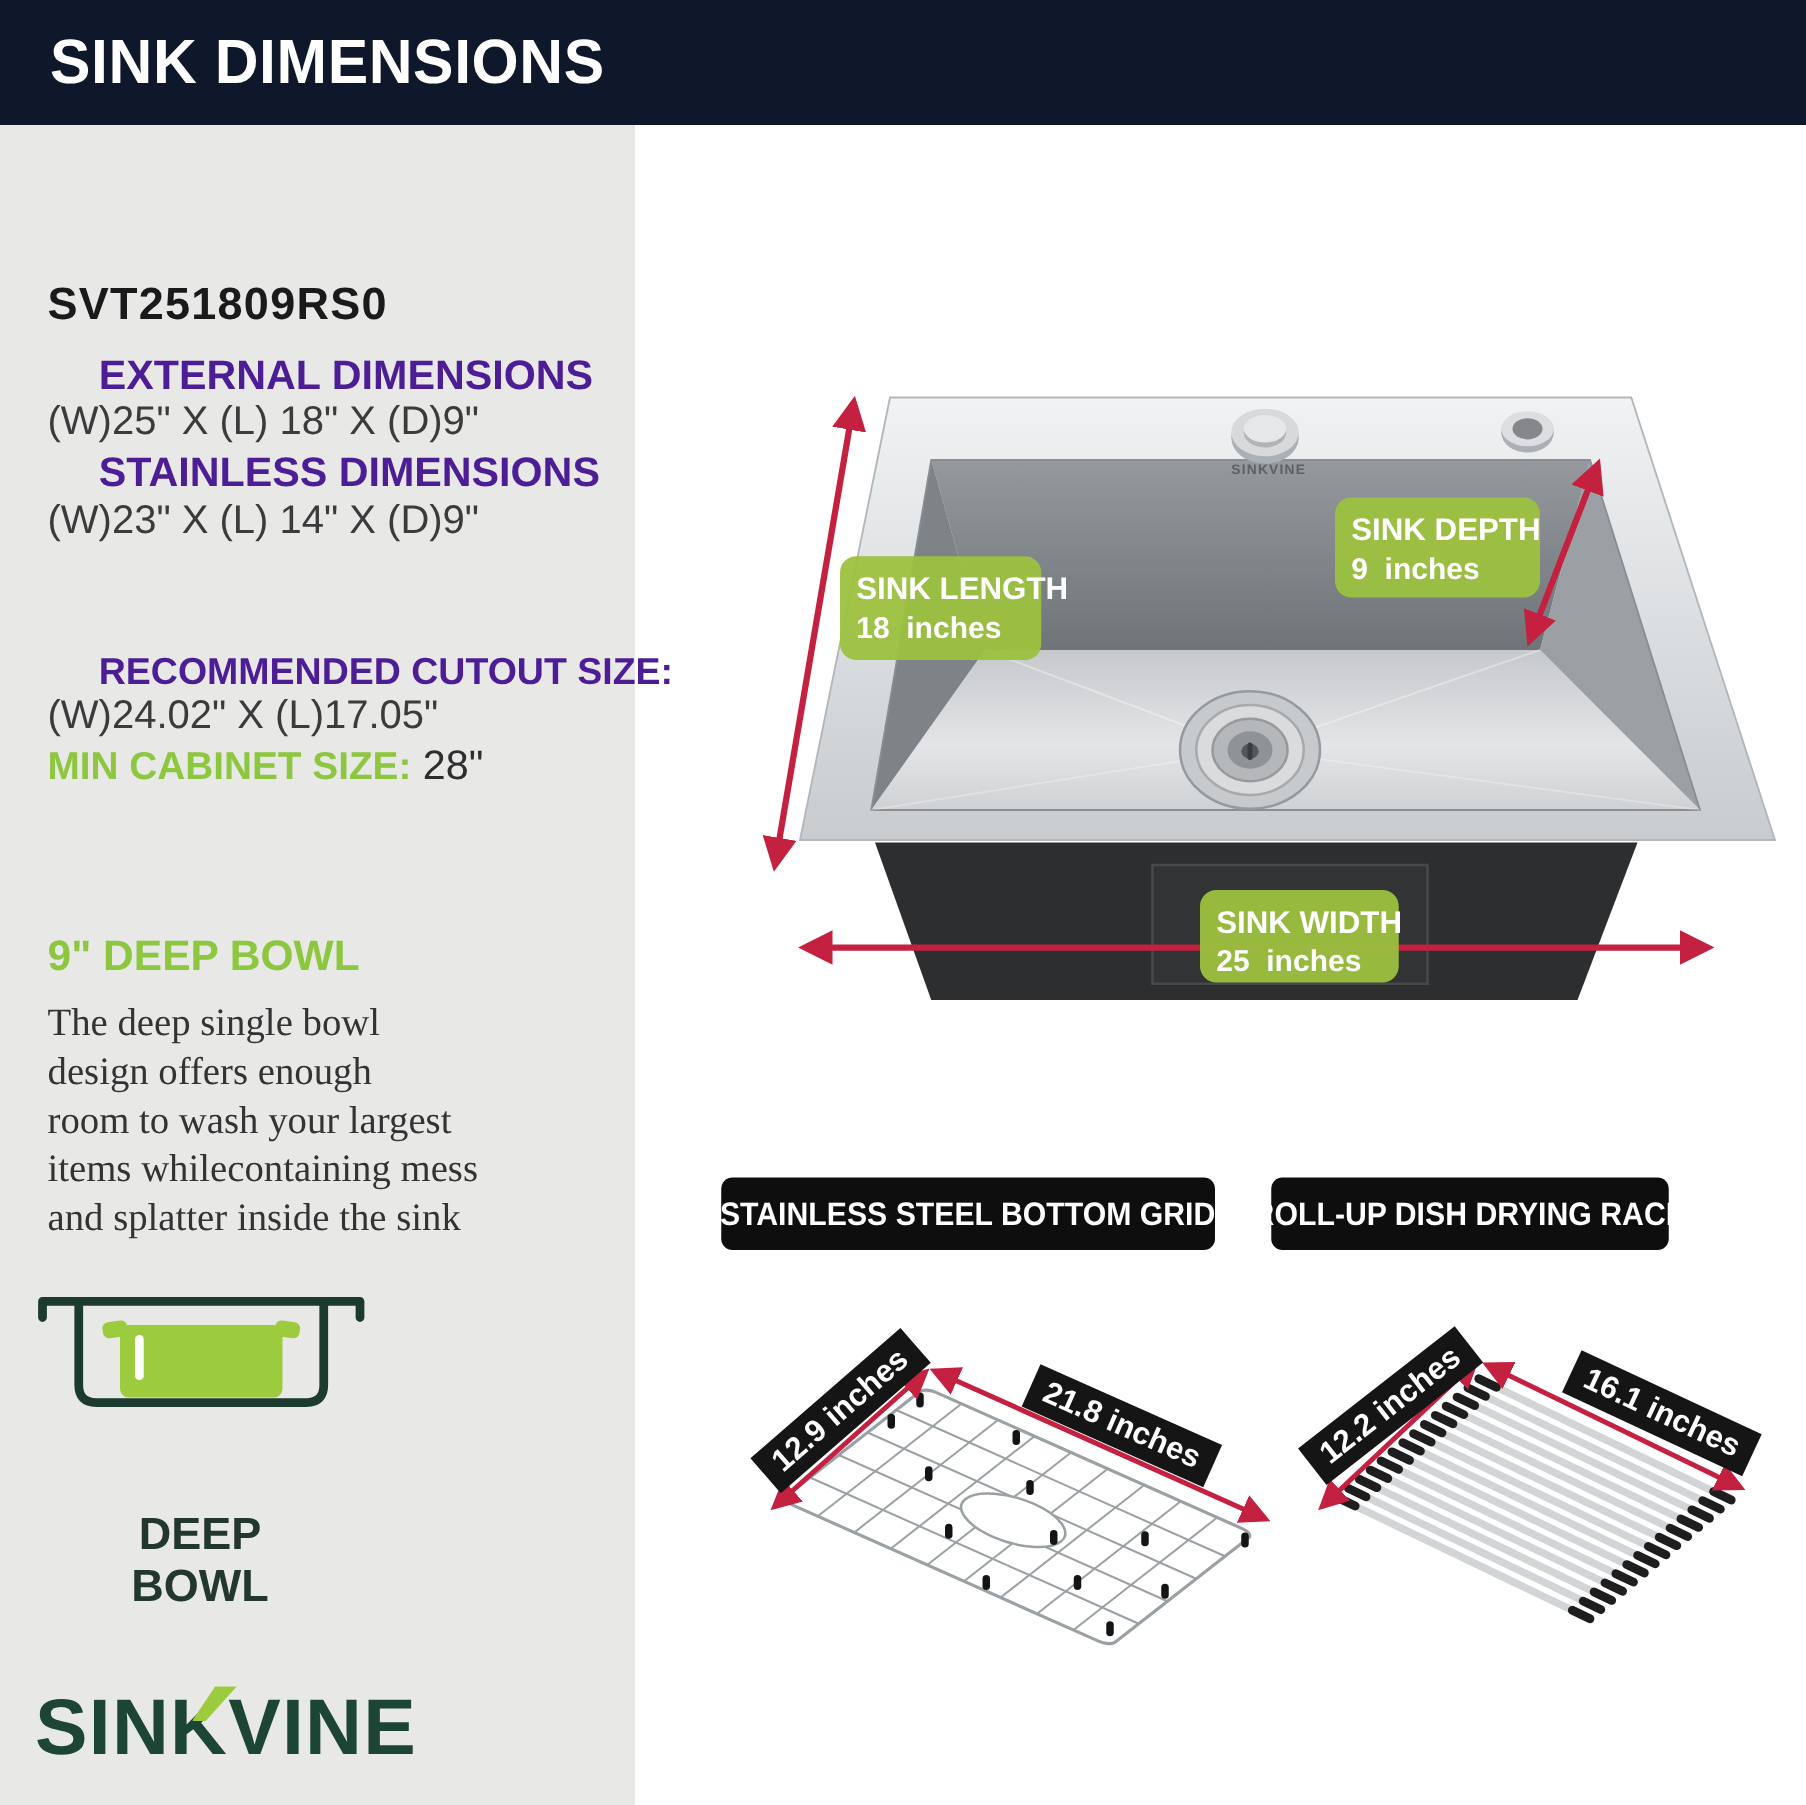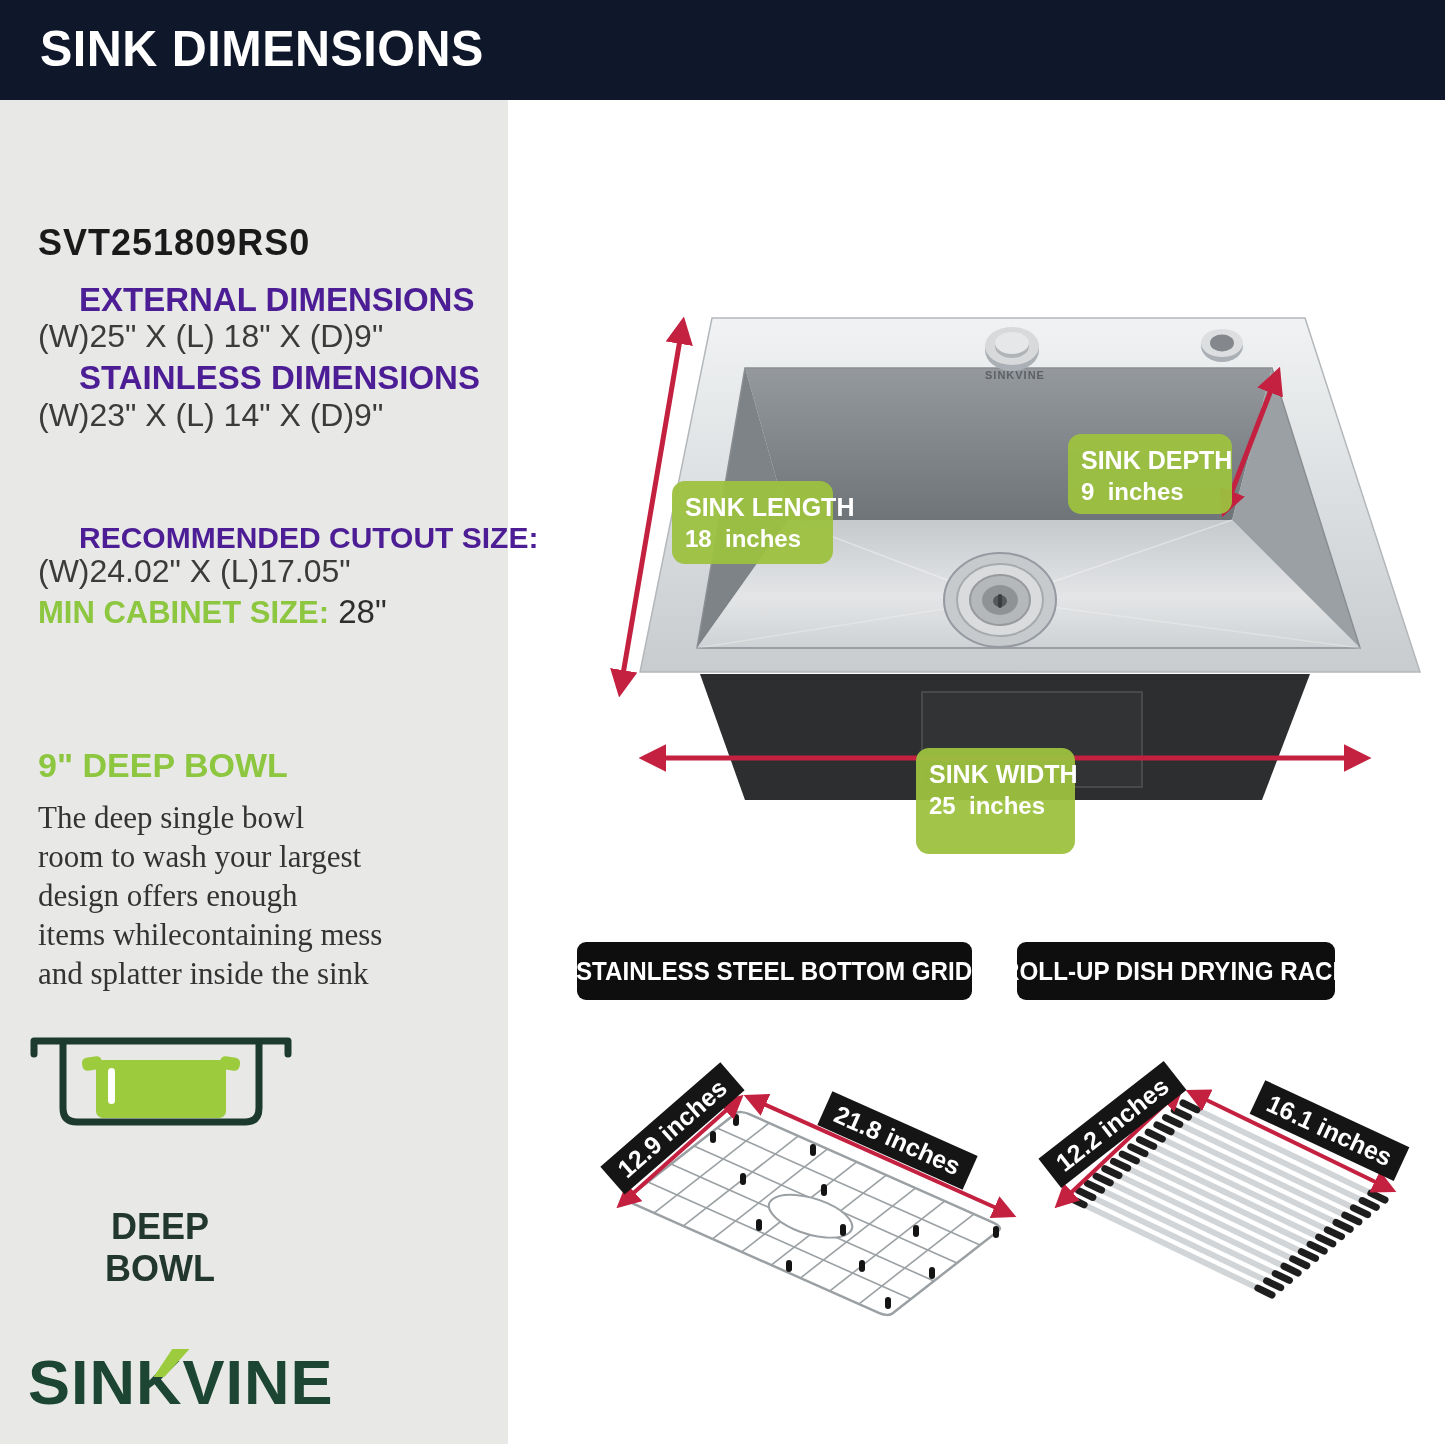--- a/index.html
+++ b/index.html
@@ -21,21 +21,21 @@
   .bowl-head{left:38px;top:746px;font-size:34px;font-weight:700;color:#8dc63f;white-space:nowrap;}
   .para{left:38px;top:798px;width:460px;font-size:31px;line-height:39px;color:#333333;font-family:Liberation Serif, serif;}
   .deepbowl-label{left:60px;top:1158px;width:200px;text-align:center;font-size:36px;
                   font-weight:700;color:#22382e;line-height:42px;margin-top:48px;}
   .brand{left:28px;top:1346px;font-size:63px;font-weight:700;color:#1c4633;letter-spacing:1px;white-space:nowrap;}
   .brand .k{position:relative;display:inline-block;}
   .brand .k-accent{position:absolute;right:-7px;top:3px;width:36px;height:28px;background:#9ccb3e;
                    clip-path:polygon(100% 0,52% 0,0 100%,30% 100%);}
   
   .glabel{position:absolute;background:rgba(156,193,63,.95);border-radius:13px;color:#fff;
-          font-weight:700;padding:10px 13px;box-sizing:border-box;margin-top:36px;}
+          font-weight:700;padding:10px 13px;box-sizing:border-box;}
   .glabel .t{font-size:25px;line-height:33px;white-space:pre;}
   .glabel .v{font-size:24px;line-height:29px;white-space:pre;}
   
   .titlebar{position:absolute;top:942px;height:58px;background:#0e0e0e;border-radius:9px;color:#fff;
             display:flex;align-items:center;justify-content:center;font-weight:700;font-size:26px;white-space:nowrap;}
   .titlebar span{transform:scaleX(.93);}
   
   .dimtag{position:absolute;background:#151515;color:#fff;font-weight:700;font-size:25px;
           line-height:25px;padding:6px 12px;white-space:nowrap;}
   svg line, svg path, svg rect, svg circle, svg polygon{vector-effect:non-scaling-stroke;}
@@ -60,22 +60,22 @@
 
   <div class="ghead" style="top:521px;font-size:30px">RECOMMENDED CUTOUT SIZE:</div>
   <div class="dval" style="top:553px">(W)24.02" X (L)17.05"</div>
   <div class="abs cab-line">
     <span class="g">MIN CABINET SIZE:</span><span class="d" style="white-space:pre"> 28"</span>
   </div>
 
   <div class="abs bowl-head">9" DEEP BOWL</div>
   <div class="abs para">
     <div>The deep single bowl</div>
+    <div>design offers enough</div>
     <div>room to wash your largest</div>
-    <div>design offers enough</div>
     <div>items whilecontaining mess</div>
     <div>and splatter inside the sink</div>
   </div>
 
   <svg class="abs" style="left:30px;top:1030px" width="262" height="108" viewBox="0 0 262 108">
     <path d="M4,11 H258 M4,11 V24 M258,11 V24" fill="none" stroke="#1c3a2e" stroke-width="7" stroke-linecap="round"></path>
     <path d="M33,13 V78 Q33,92 47,92 H215 Q229,92 229,78 V13" fill="none" stroke="#1c3a2e" stroke-width="7" stroke-linecap="round"></path>
     <rect x="52" y="27" width="20" height="13" rx="5" fill="#9ccb3e" transform="rotate(-8 62 33)"></rect>
     <rect x="190" y="27" width="20" height="13" rx="5" fill="#9ccb3e" transform="rotate(8 200 33)"></rect>
     <rect x="66" y="30" width="130" height="58" rx="7" fill="#9ccb3e"></rect>
@@ -153,21 +153,21 @@
   </svg>
 
   <div class="glabel" style="left:672px;top:445px;width:161px;height:83px">
     <div class="t">SINK LENGTH</div>
     <div class="v">18  inches</div>
   </div>
   <div class="glabel" style="left:1068px;top:398px;width:164px;height:80px">
     <div class="t">SINK DEPTH</div>
     <div class="v">9  inches</div>
   </div>
-  <div class="glabel" style="left:916px;top:712px;width:159px;height:106px">
+  <div class="glabel" style="left:960px;top:712px;width:159px;height:74px">
     <div class="t">SINK WIDTH</div>
     <div class="v">25  inches</div>
   </div>
 
   <div class="titlebar" style="left:577px;width:395px">
     <span>STAINLESS STEEL BOTTOM GRID</span>
   </div>
   <div class="titlebar" style="left:1017px;width:318px">
     <span>ROLL-UP DISH DRYING RACK</span>
   </div>

